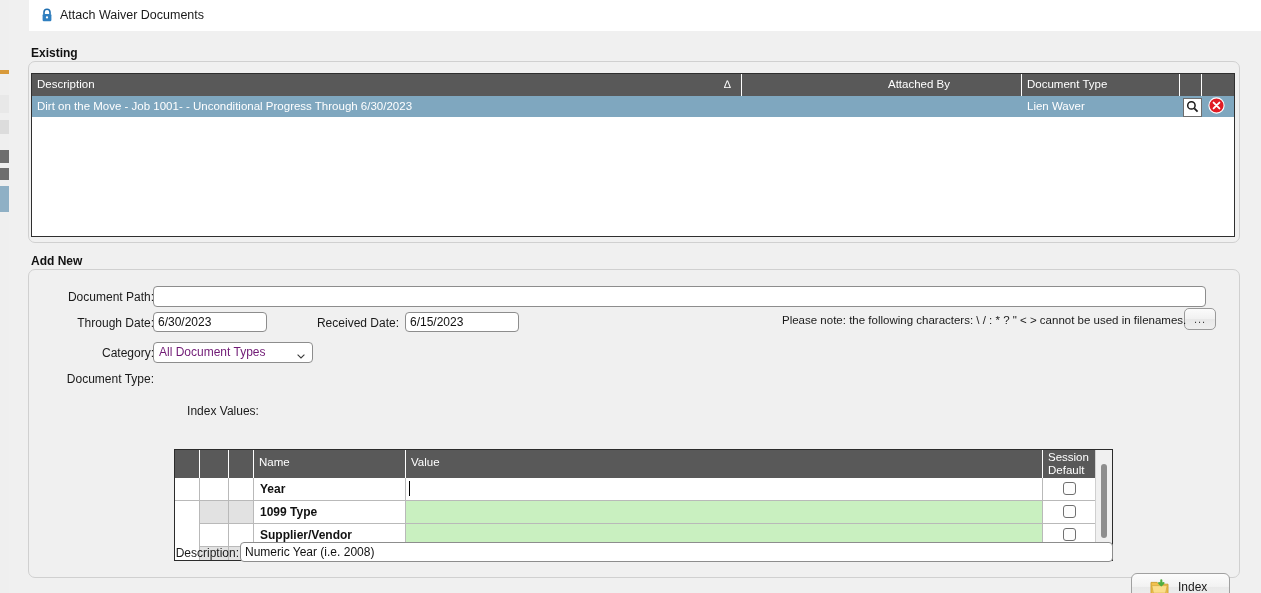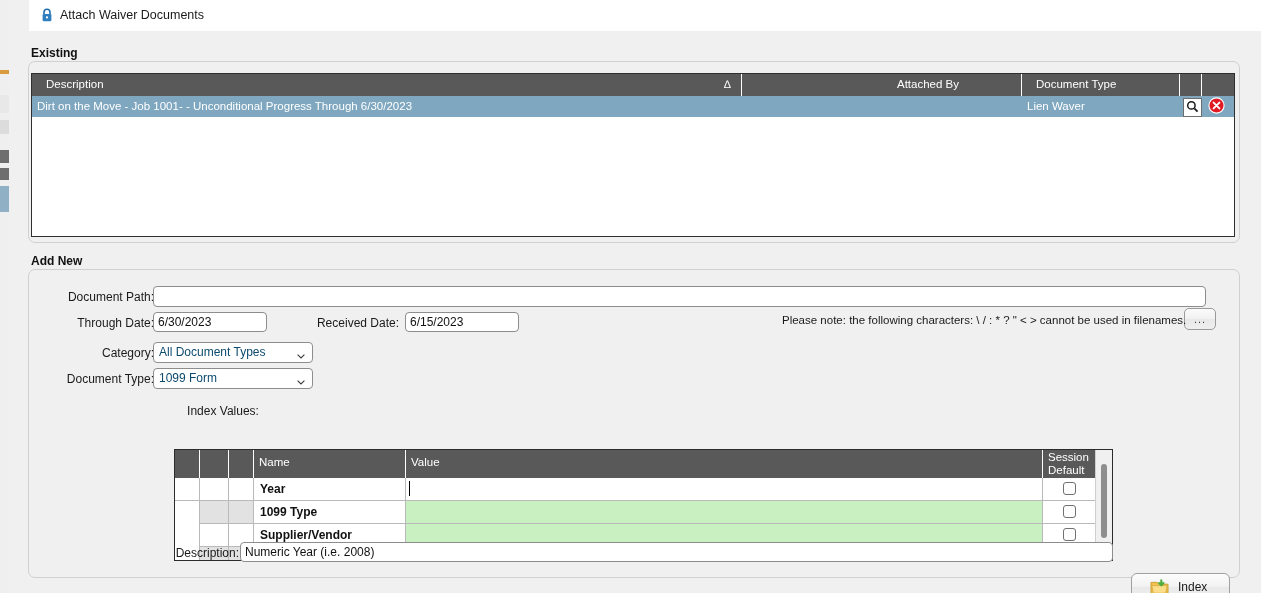--- a/index.html
+++ b/index.html
@@ -80,21 +80,21 @@
     position: relative;
     height: 22px;
     background: #595959;
     color: #ffffff;
     font-size: 11.5px;
   }
   .exgrid-head .hc {
     position: absolute; top: 0; height: 22px;
     box-sizing: border-box;
     border-right: 1px solid #ffffff;
-    padding: 4px 0 0 14px;
+    padding: 4px 0 0 5px;
     white-space: nowrap;
     overflow: hidden;
   }
   .exgrid-head .hc.last { border-right: none; }
   .sortmark {
     position: absolute; top: 4px; font-size: 11px; color: #ffffff;
   }
   .exrow {
     position: relative;
     height: 21px;
@@ -136,21 +136,21 @@
     line-height: 18px;
     outline: none;
   }
   .combo {
     position: absolute;
     box-sizing: border-box;
     background: #ffffff;
     border: 1px solid #8d8d8d;
     border-radius: 4px;
     font-size: 12px;
-    color: #0c4a6e;
+    color: #701a75;
   }
   .combo .cval {
     position: absolute; left: 5px; top: 2px;
     white-space: nowrap;
   }
   .combo .carr {
     position: absolute; right: 7px; top: 5px;
     width: 8px; height: 5px;
   }
   .dotsbtn {
@@ -350,28 +350,20 @@
     <div class="combo" style="left:144px;top:311px;width:160px;height:21px;">
       <span class="cval">All Document Types</span>
       <span class="carr">
         <svg width="8" height="5" viewBox="0 0 8 5">
             <path d="M0.6 0.7 L4 4 L7.4 0.7" fill="none" stroke="#3a3a3a" stroke-width="1.1"></path>
           </svg>
       </span>
     </div>
 
     <div class="form-lbl" style="left:40px;top:341px;width:105px;">Document Type:</div>
-    <div class="combo" style="left:144px;top:337px;width:160px;height:21px;">
-      <span class="cval">1099 Form</span>
-      <span class="carr">
-        <svg width="8" height="5" viewBox="0 0 8 5">
-            <path d="M0.6 0.7 L4 4 L7.4 0.7" fill="none" stroke="#3a3a3a" stroke-width="1.1"></path>
-          </svg>
-      </span>
-    </div>
 
     <div class="form-lbl" style="left:169px;top:373px;width:90px;text-align:center;">Index Values:</div>
 
     <div class="ixwrap">
       <div class="ixhead">
         <div class="ih" style="left:0;width:25px;"></div>
         <div class="ih" style="left:25px;width:29px;"></div>
         <div class="ih" style="left:54px;width:25px;"></div>
         <div class="ih" style="left:79px;width:152px;">Name</div>
         <div class="ih" style="left:231px;width:637px;">Value</div>

